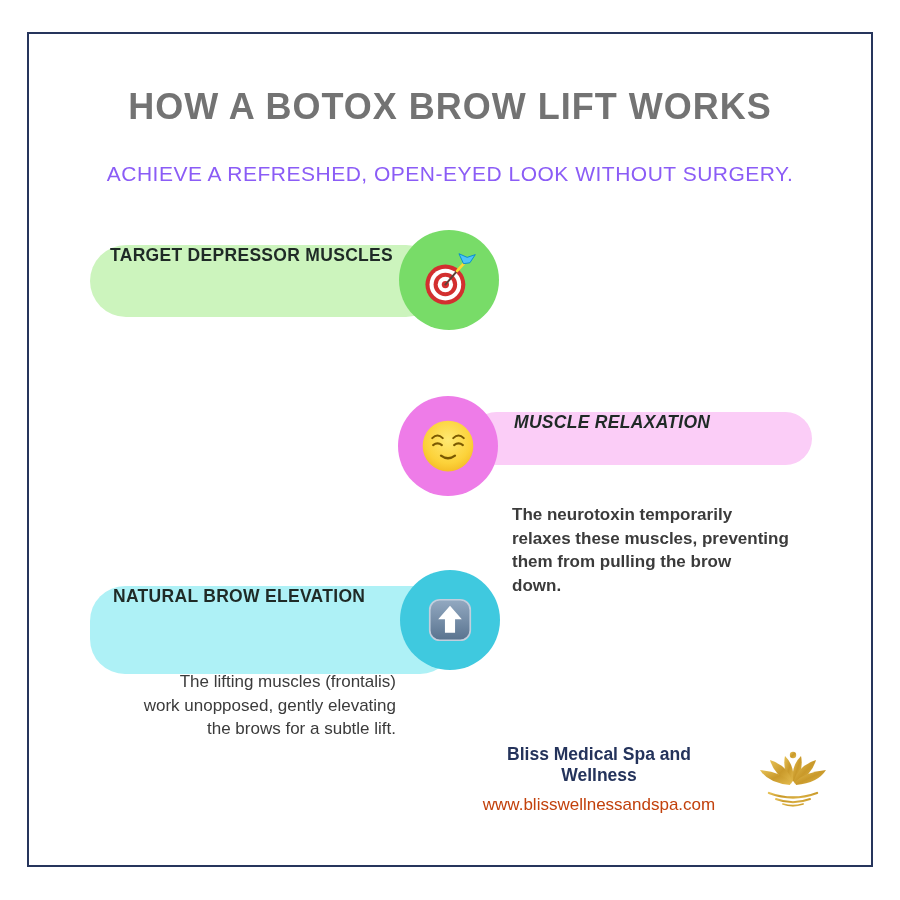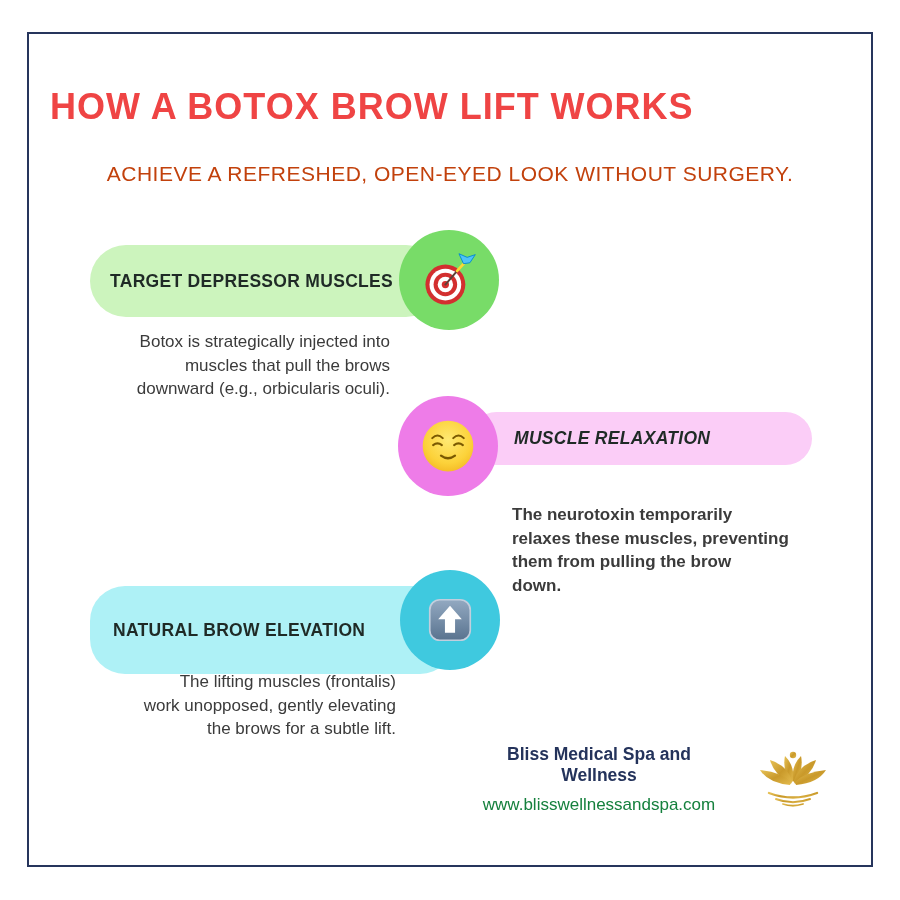--- a/index.html
+++ b/index.html
@@ -14,39 +14,40 @@
   }
   .frame {
     position: absolute;
     left: 27px; top: 32px; right: 27px; bottom: 33px;
     border: 2px solid #26355c;
     pointer-events: none;
   }
   .title {
     position: absolute;
     left: 50px; right: 50px; top: 86px;
+    text-align: center;
     font-size: 36px;
     font-weight: bold;
     letter-spacing: 1px;
-    color: #ef4444;
+    color: #737373;
   }
   .subtitle {
     position: absolute;
     left: 50px; right: 50px; top: 162px;
     text-align: center;
     font-size: 21px;
     font-weight: 400;
     letter-spacing: 0.5px;
-    color: #c2410c;
+    color: #8b5cf6;
   }
   .pill {
     position: absolute;
     z-index: 1;
     display: flex;
-    align-items: center;
+    align-items: flex-start;
   }
   .pill-label {
     font-size: 17.5px;
     font-weight: bold;
     letter-spacing: 0.3px;
     color: #1f2a26;
     white-space: nowrap;
   }
   .step-circle {
     position: absolute;
@@ -88,21 +89,21 @@
   }
   .footer-text { width: 262px; text-align: center; }
   .brand {
     font-size: 17.5px;
     font-weight: bold;
     color: #24335b;
   }
   .website {
     margin-top: 9px;
     font-size: 17px;
-    color: #15803d;
+    color: #c2410c;
   }
   .logo-box { width: 72px; height: 70px; }
   svg { display: block; }
 </style>
 </head>
 <body>
 
 <div class="canvas">
 
   <div class="frame"></div>
@@ -120,23 +121,20 @@
         <circle cx="28" cy="37" r="17.5" fill="#ffffff"></circle>
         <circle cx="28" cy="37" r="13" fill="#d32f2f"></circle>
         <circle cx="28" cy="37" r="8.5" fill="#ffffff"></circle>
         <circle cx="28" cy="37" r="4" fill="#d32f2f"></circle>
         <line x1="28" y1="37" x2="41" y2="22" stroke="#5d4037" stroke-width="2.2" stroke-linecap="round"></line>
         <line x1="41" y1="22" x2="50" y2="12" stroke="#fdd835" stroke-width="3" stroke-linecap="round"></line>
         <path d="M48,14 L43,3 L52,7 L61,4 L55,13 Z" fill="#4fc3f7" stroke="#0288d1" stroke-width="1"></path>
       </svg>
     </span>
   </div>
-  <div class="step-desc desc-1">Botox is strategically injected into
-muscles that pull the brows
-downward (e.g., orbicularis oculi).</div>
 
   <div class="pill pill-2" style="background-color: rgb(251, 205, 247);">
     <span class="pill-label">MUSCLE RELAXATION</span>
   </div>
   <div class="step-circle circle-2" style="background-color: rgb(238, 124, 232);">
     <span>
       <svg width="56" height="56" viewBox="0 0 64 64">
         <defs>
           <radialGradient id="faceGrad" cx="50%" cy="38%" r="70%">
             <stop offset="0%" stop-color="#ffe973"></stop>

